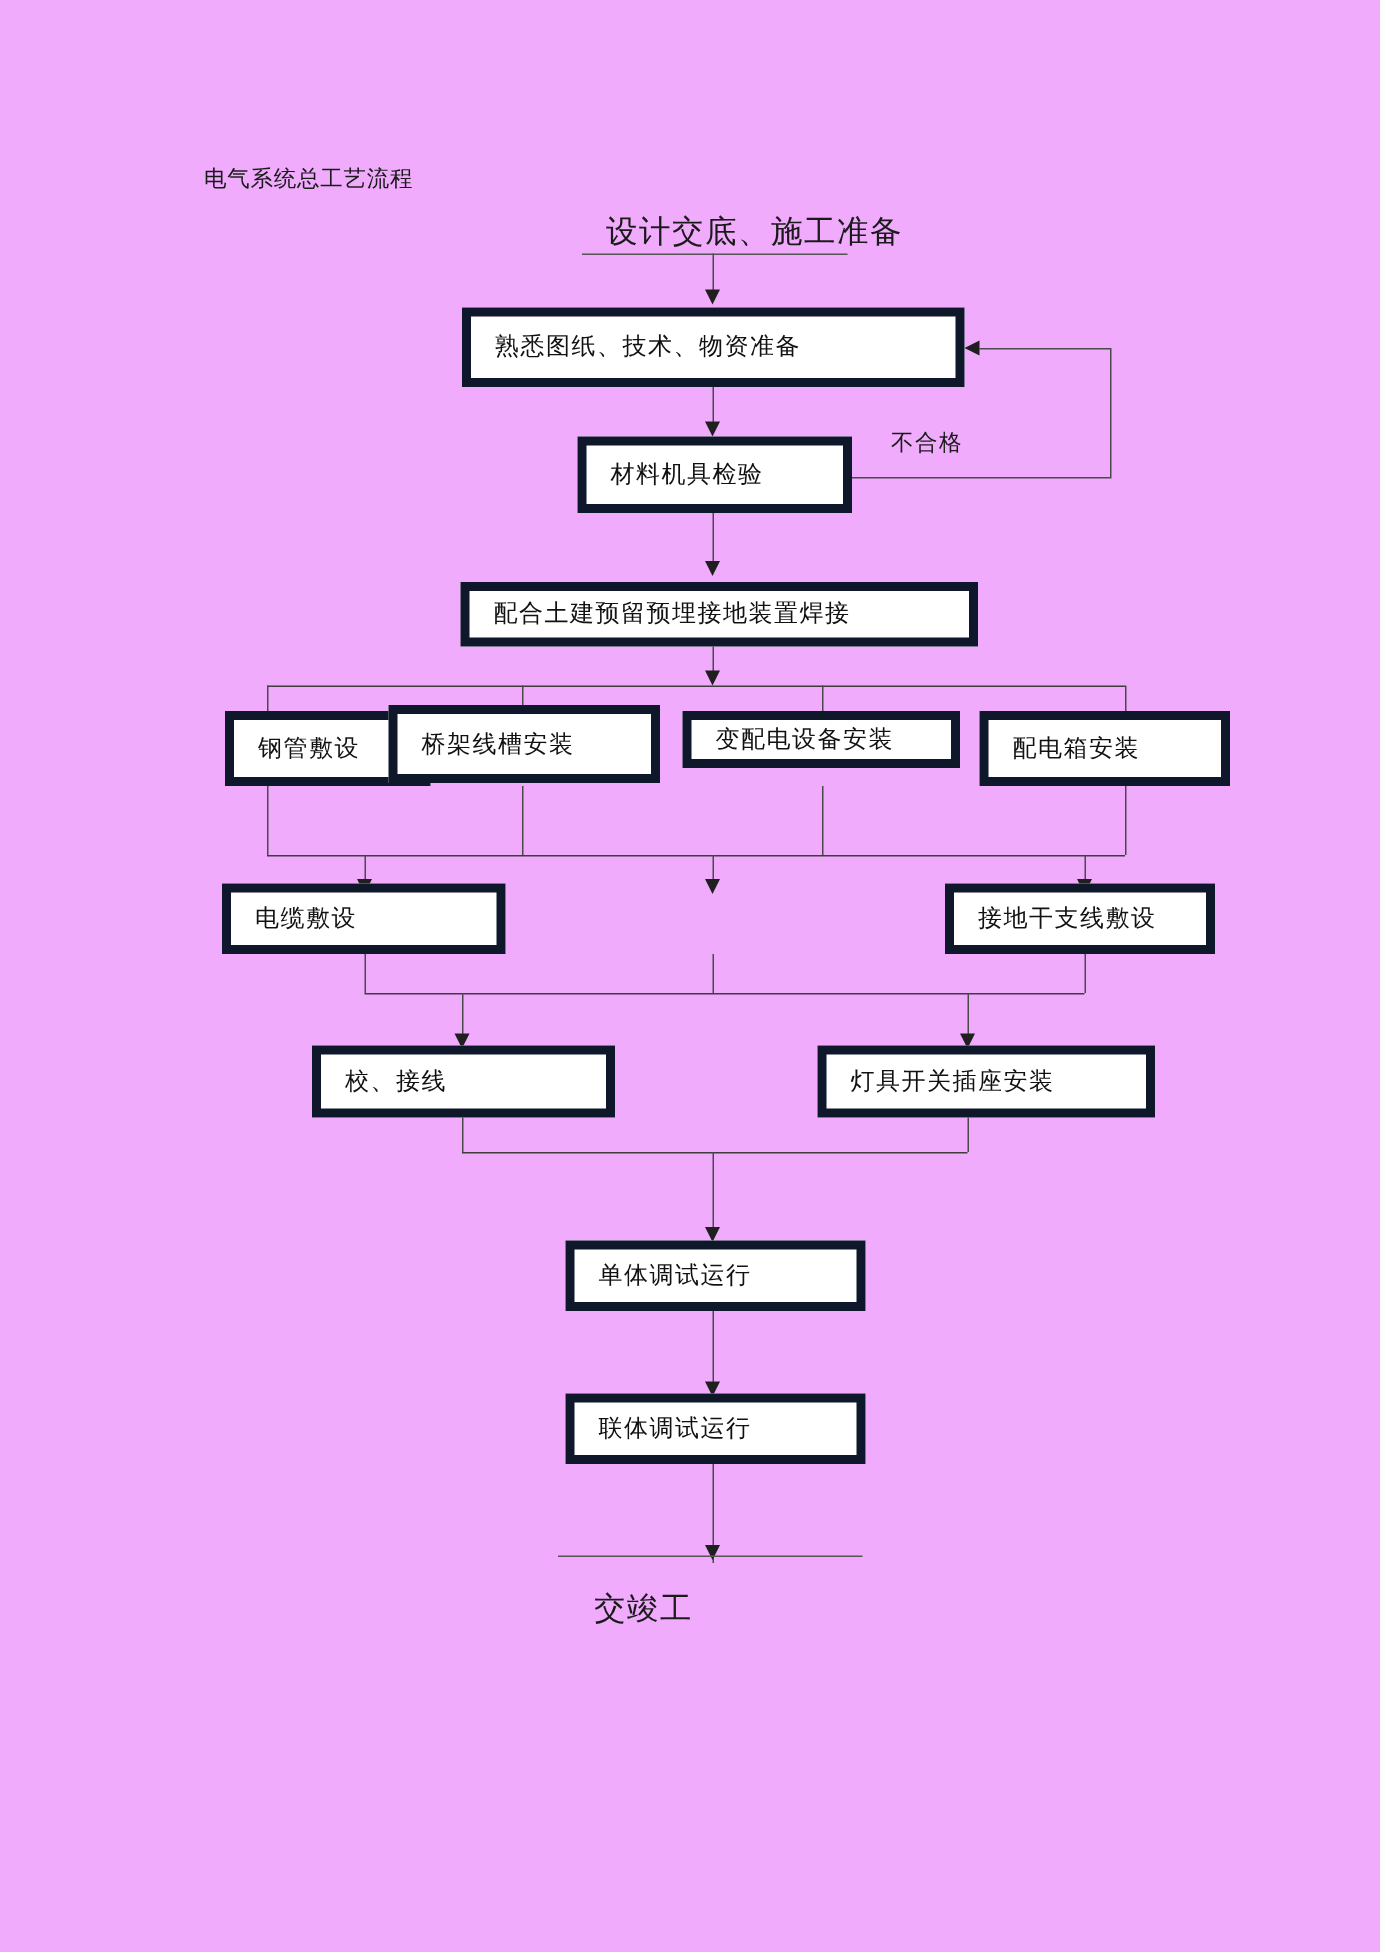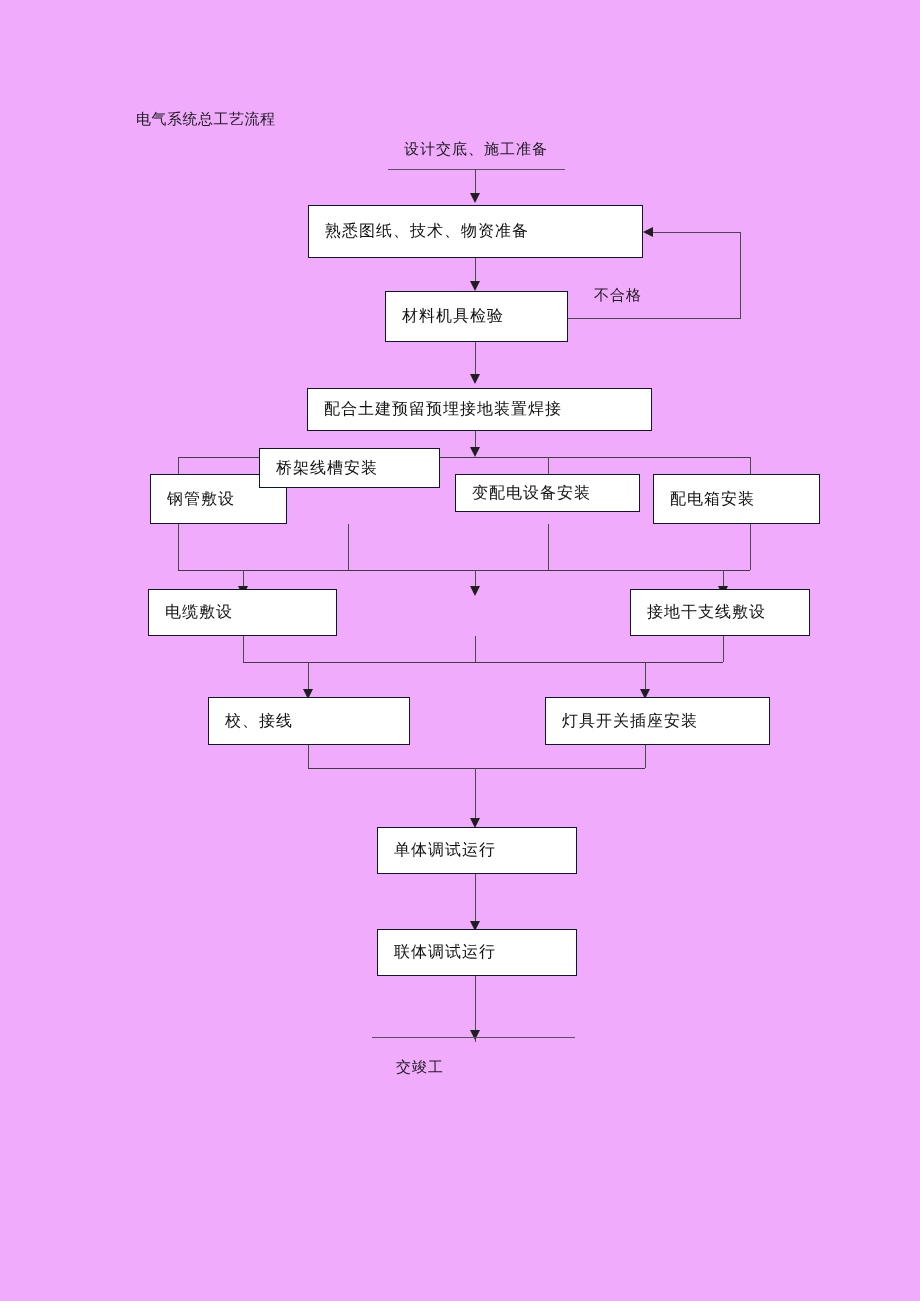--- a/index.html
+++ b/index.html
@@ -24,34 +24,34 @@
     top: 110px;
     font-size: 15px;
     letter-spacing: 0.5px;
     white-space: nowrap;
     color: #1a1a1a;
   }
   
   .node {
     position: absolute;
     box-sizing: border-box;
-    border: 1px solid #0f172a;
+    border: 6px solid #0f172a;
     background: #ffffff;
     display: flex;
     align-items: center;
     font-size: 16px;
     letter-spacing: 1px;
     color: #111111;
     padding-left: 16px;
     white-space: nowrap;
   }
   
   .terminal-label {
     position: absolute;
-    font-size: 15px;
+    font-size: 21px;
     letter-spacing: 1px;
     white-space: nowrap;
     color: #1a1a1a;
   }
   
   .hline {
     position: absolute;
     height: 0;
     border-top: 1px solid #4a4a4a;
   }
@@ -136,21 +136,21 @@
 
   <div class="hline thick" style="left:178px; top:457px; width:572px;"></div>
   <div class="vline" style="left:178px; top:457px; height:17px;"></div>
   <div class="vline" style="left:348px; top:457px; height:17px;"></div>
   <div class="vline" style="left:548px; top:457px; height:17px;"></div>
   <div class="vline" style="left:750px; top:457px; height:17px;"></div>
 
   <div class="node" style="left:110px; top:474px; width:137px; height:50px;margin-left:40px;">
     <span>钢管敷设</span>
   </div>
-  <div class="node" style="left:259px; top:448px; width:181px; height:40px;">
+  <div class="node" style="left:259px; top:470px; width:181px; height:52px;">
     <span>桥架线槽安装</span>
   </div>
   <div class="node" style="left:455px; top:474px; width:185px; height:38px;">
     <span>变配电设备安装</span>
   </div>
   <div class="node" style="left:653px; top:474px; width:167px; height:50px;">
     <span>配电箱安装</span>
   </div>
 
   <div class="vline" style="left:178px; top:524px; height:46px;"></div>

